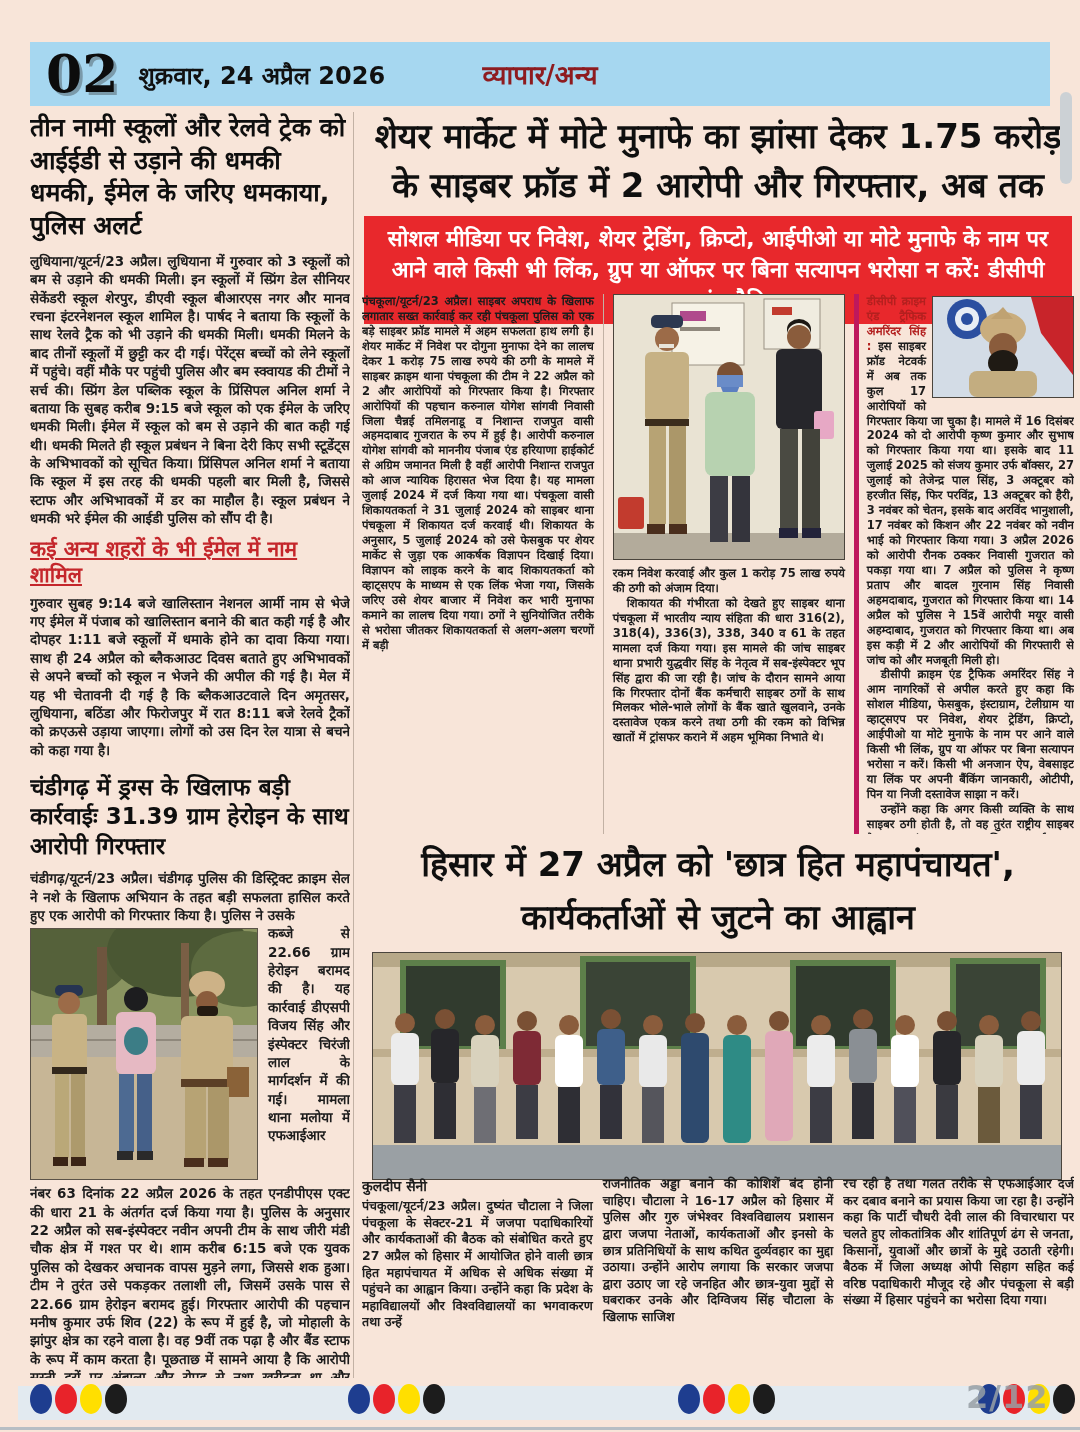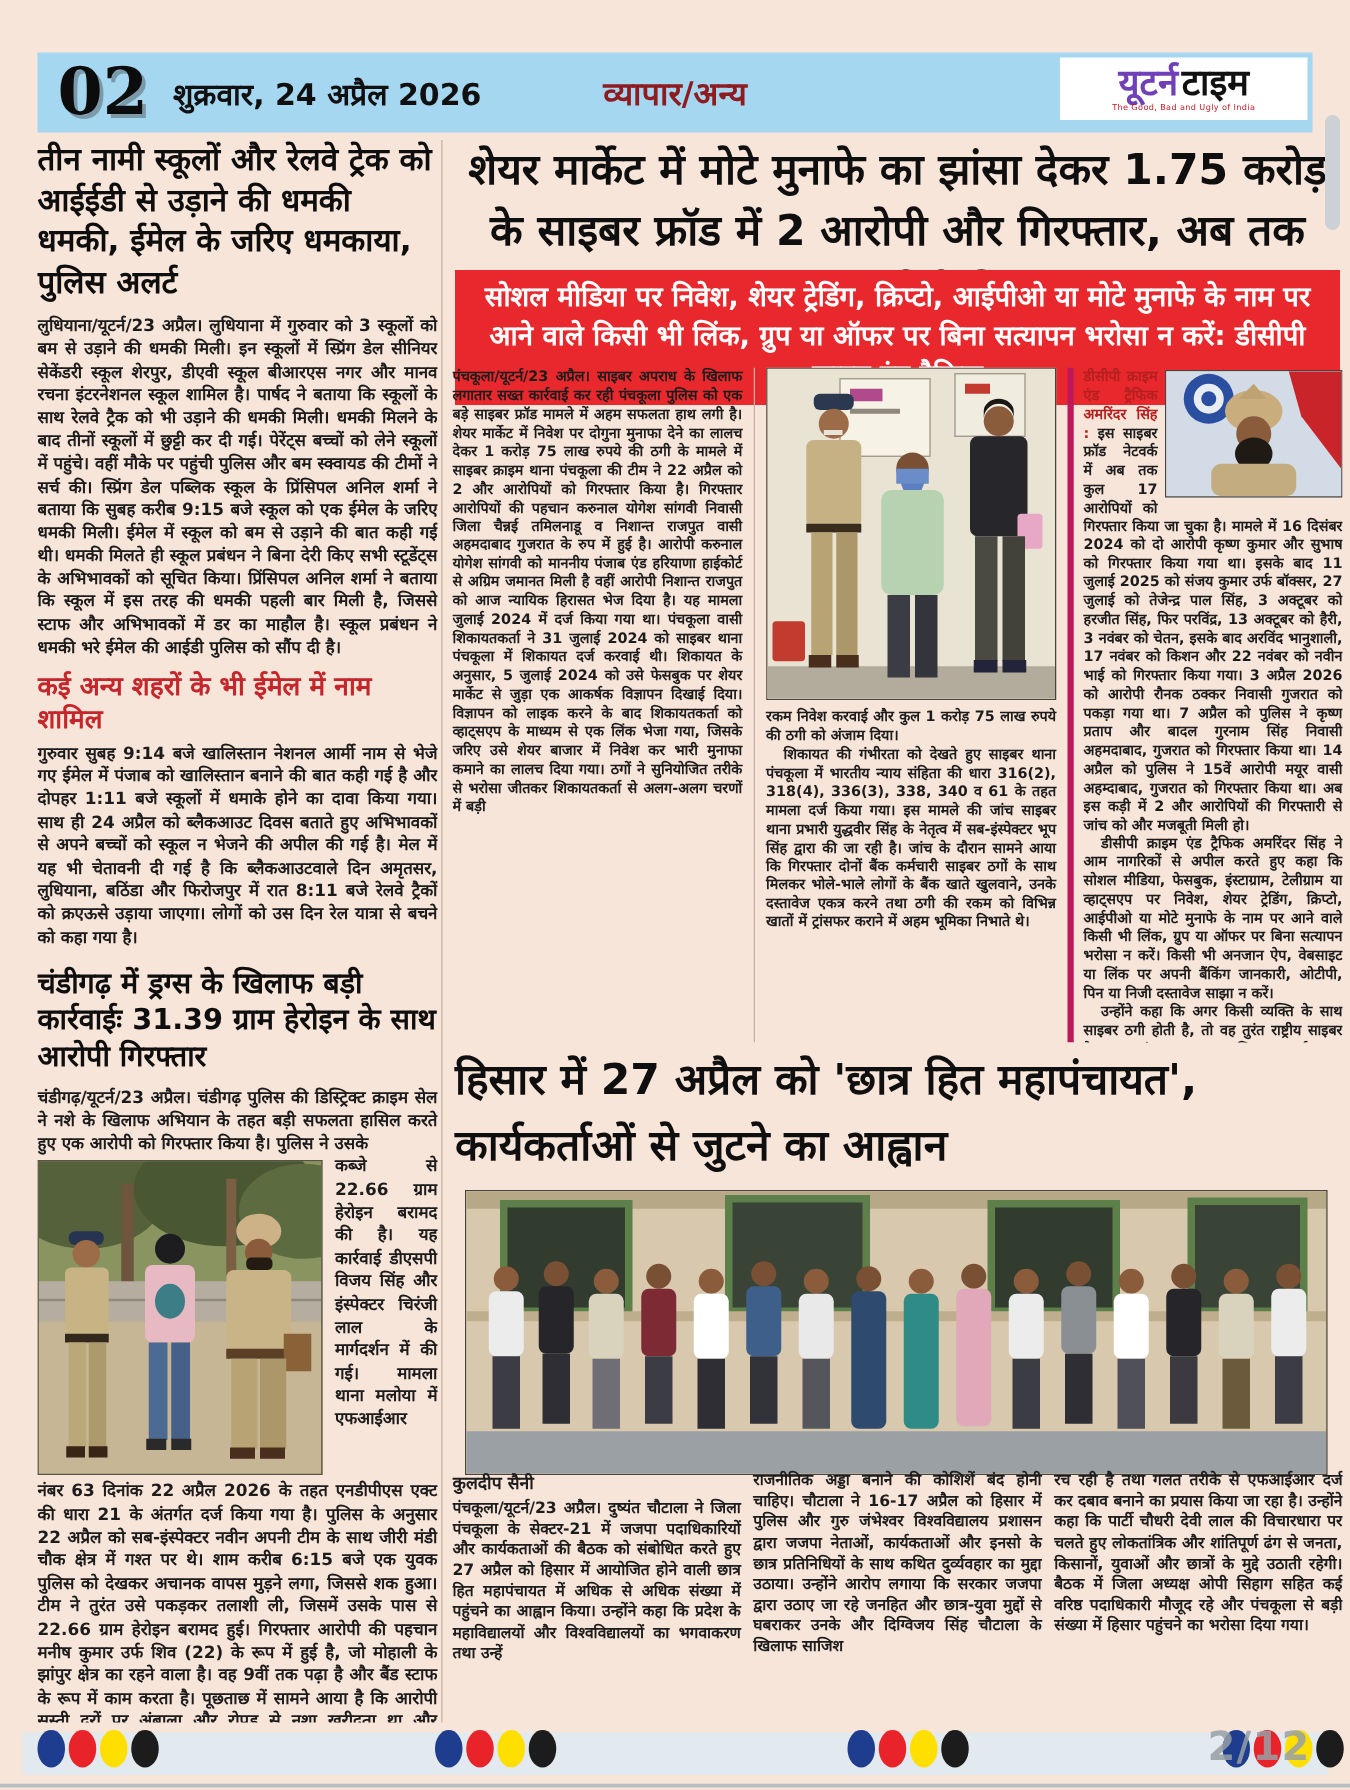--- a/index.html
+++ b/index.html
@@ -20,42 +20,42 @@
   .logoline{font-size:29px;font-weight:bold;line-height:1;}
   .logo1{color:#7040b8;}
   .logo2{color:#111111;margin-left:3px;}
   .logotag{font-size:6.5px;color:#c01f25;margin-top:1px;letter-spacing:.3px;}
   
   .bodytxt{font-size:13.5px;font-weight:600;line-height:1.36;text-align:justify;margin:0;color:#1c1c1c;}
   .coltxt{font-size:11.5px;font-weight:600;line-height:1.3;text-align:justify;margin:0;color:#1c1c1c;}
   
   .leftcol{left:30px;top:112px;width:320px;height:1266px;overflow:hidden;}
   .a1head{font-size:25px;line-height:1.3;font-weight:bold;color:#0e0e0e;margin:0 0 10px 0;}
-  .redsub{color:#c4262b;font-size:21px;font-weight:bold;margin:10px 0 6px 0;line-height:1.2;}
+  .redsub{color:#c4262b;font-size:21px;font-weight:bold;margin:10px 0 6px 0;line-height:1.2;text-decoration:underline;}
   .blacksub{font-size:23px;line-height:1.28;font-weight:bold;color:#0e0e0e;margin:14px 0 8px 0;}
   .photo1{float:left;width:226px;height:250px;border:1px solid #5a5248;margin:4px 10px 4px 0;background:#8a9460;}
   .clearb{clear:both;}
   .vdiv{width:1px;background:#c2b1a4;}
   .maindiv{left:353px;top:112px;height:1266px;}
   
   .leadhead{left:364px;top:112px;width:708px;font-size:34px;font-weight:bold;line-height:1.45;
             text-align:center;color:#0f0f0f;}
   .banner{left:364px;top:216px;width:684px;background:#e8282c;color:#ffffff;font-weight:bold;
           font-size:22px;line-height:1.4;text-align:center;padding:8px 12px;}
   .leadcols{left:362px;top:294px;width:712px;height:540px;display:flex;overflow:hidden;}
   .lc1{width:244px;padding-right:9px;border-right:1px solid #c2b1a4;}
   .lc2{width:232px;padding:0 9px;border-right:5px solid #be185d;}
   .lc3{width:218px;padding-left:8px;}
   .photo2{width:230px;height:264px;border:1px solid #4a443c;background:#e9e3d3;margin-bottom:6px;}
   .photo3{float:right;width:140px;height:100px;border:1px solid #4a443c;background:#d3dce6;margin:2px 0 4px 6px;}
   .lead-in{color:#b3201f;font-weight:bold;}
   .indent{text-indent:14px;}
   
   .secondhead{left:364px;top:838px;width:708px;font-size:34px;font-weight:bold;line-height:1.55;
-              text-align:left;color:#0f0f0f;}
+              text-align:center;color:#0f0f0f;}
   .photo4{left:372px;top:952px;width:688px;height:226px;border:1px solid #4a443c;background:#d8c9ae;}
   .botcols{left:362px;top:1176px;width:712px;height:194px;display:flex;overflow:hidden;}
   .bc{width:232px;}
   .bc + .bc{margin-left:10px;}
   .byline{font-size:14px;font-weight:bold;margin:0 0 3px 0;}
   .bottxt{font-size:12.5px;font-weight:600;line-height:1.33;text-align:justify;margin:0;}
   
   .footstrip{left:18px;top:1386px;width:1044px;height:34px;background:#e2eaf0;}
   .dotgroup{position:absolute;top:1384px;display:flex;}
   .dot{width:22px;height:30px;border-radius:50%;margin-right:3px;display:inline-block;}
@@ -64,26 +64,20 @@
   .scrollthumb{left:1060px;top:92px;width:12px;height:92px;background:#ccd1d5;border-radius:6px;}
   svg{display:block;}
 </style>
 </head>
 <body>
 
 <div class="abs masthead">
   <div class="pageno">02</div>
   <div class="mdate">शुक्रवार, 24 अप्रैल 2026</div>
   <div class="msection">व्यापार/अन्य</div>
-  <div class="logobox">
-    <div class="logoline">
-      <span class="logo1">यूटर्न</span><span class="logo2">टाइम</span>
-    </div>
-    <div class="logotag">The Good, Bad and Ugly of India</div>
-  </div>
 </div>
 
 <div class="abs leftcol">
   <h1 class="a1head">तीन नामी स्कूलों और रेलवे ट्रेक को आईईडी से उड़ाने की धमकी धमकी, ईमेल के जरिए धमकाया, पुलिस अलर्ट</h1>
   <p class="bodytxt">लुधियाना/यूटर्न/23 अप्रैल। लुधियाना में गुरुवार को 3 स्कूलों को बम से उड़ाने की धमकी मिली। इन स्कूलों में स्प्रिंग डेल सीनियर सेकेंडरी स्कूल शेरपुर, डीएवी स्कूल बीआरएस नगर और मानव रचना इंटरनेशनल स्कूल शामिल है। पार्षद ने बताया कि स्कूलों के साथ रेलवे ट्रैक को भी उड़ाने की धमकी मिली। धमकी मिलने के बाद तीनों स्कूलों में छुट्टी कर दी गई। पेरेंट्स बच्चों को लेने स्कूलों में पहुंचे। वहीं मौके पर पहुंची पुलिस और बम स्क्वायड की टीमों ने सर्च की। स्प्रिंग डेल पब्लिक स्कूल के प्रिंसिपल अनिल शर्मा ने बताया कि सुबह करीब 9:15 बजे स्कूल को एक ईमेल के जरिए धमकी मिली। ईमेल में स्कूल को बम से उड़ाने की बात कही गई थी। धमकी मिलते ही स्कूल प्रबंधन ने बिना देरी किए सभी स्टूडेंट्स के अभिभावकों को सूचित किया। प्रिंसिपल अनिल शर्मा ने बताया कि स्कूल में इस तरह की धमकी पहली बार मिली है, जिससे स्टाफ और अभिभावकों में डर का माहौल है। स्कूल प्रबंधन ने धमकी भरे ईमेल की आईडी पुलिस को सौंप दी है।</p>
   <h2 class="redsub">कई अन्य शहरों के भी ईमेल में नाम शामिल</h2>
   <p class="bodytxt">गुरुवार सुबह 9:14 बजे खालिस्तान नेशनल आर्मी नाम से भेजे गए ईमेल में पंजाब को खालिस्तान बनाने की बात कही गई है और दोपहर 1:11 बजे स्कूलों में धमाके होने का दावा किया गया। साथ ही 24 अप्रैल को ब्लैकआउट दिवस बताते हुए अभिभावकों से अपने बच्चों को स्कूल न भेजने की अपील की गई है। मेल में यह भी चेतावनी दी गई है कि ब्लैकआउटवाले दिन अमृतसर, लुधियाना, बठिंडा और फिरोजपुर में रात 8:11 बजे रेलवे ट्रैकों को क्रएऊसे उड़ाया जाएगा। लोगों को उस दिन रेल यात्रा से बचने को कहा गया है।</p>
   <h2 class="blacksub">चंडीगढ़ में ड्रग्स के खिलाफ बड़ी कार्रवाईः 31.39 ग्राम हेरोइन के साथ आरोपी गिरफ्तार</h2>
   <p class="bodytxt">चंडीगढ़/यूटर्न/23 अप्रैल। चंडीगढ़ पुलिस की डिस्ट्रिक्ट क्राइम सेल ने नशे के खिलाफ अभियान के तहत बड़ी सफलता हासिल करते हुए एक आरोपी को गिरफ्तार किया है। पुलिस ने उसके</p>
   <div>

